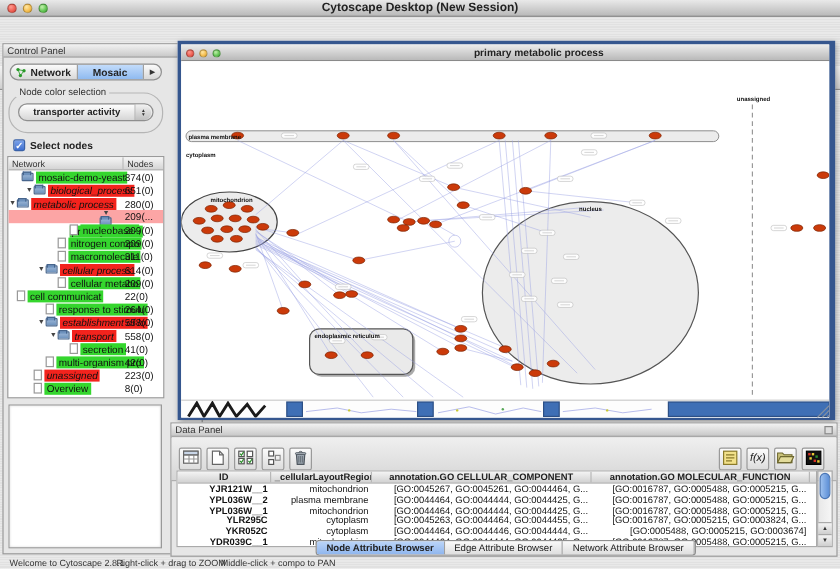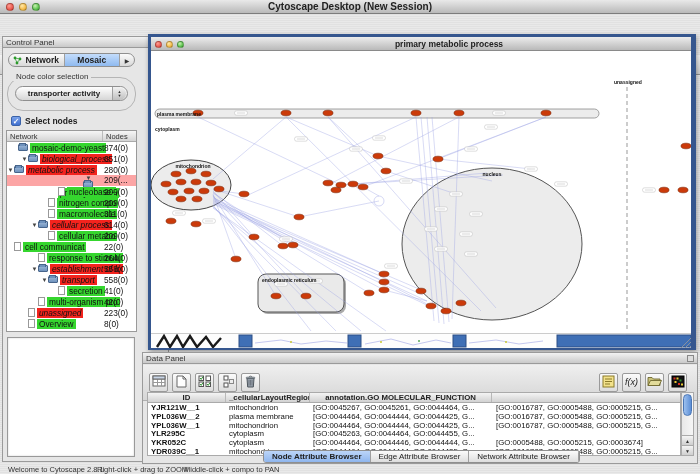--- a/index.html
+++ b/index.html
@@ -78,21 +78,21 @@
   .dpanel{position:absolute;left:142px;top:352px;width:556px;height:112px;background:#e6e6e6;border:1px solid #9a9a9a;}
   .dtoolbar{position:absolute;left:0;top:12px;width:100%;height:36px;display:flex;align-items:center;padding:0 6px;
     background:linear-gradient(#efefef,#d6d6d6);border-bottom:1px solid #b0b0b0;}
   .dbtn{width:19px;height:19px;border:1px solid #9a9a9a;border-radius:2px;background:linear-gradient(#fbfbfb,#dcdcdc);
     display:flex;align-items:center;justify-content:center;margin-right:4px;}
   .dspacer{flex:1;}
   .dtable{position:absolute;left:4px;top:39px;width:534px;height:64px;background:#fff;border:1px solid #aaa;font-size:7.8px;overflow:hidden;}
   .dthead{display:flex;height:10px;background:linear-gradient(#f4f4f4,#d2d2d2);border-bottom:1px solid #aaa;font-weight:bold;color:#222;}
   .dthead div{padding:0 3px;border-right:1px solid #b8b8b8;overflow:hidden;white-space:nowrap;text-align:center;}
   .drow{display:flex;height:8.8px;align-items:center;white-space:nowrap;}
-  .drow div{padding:0 3px;overflow:hidden;}
+  .drow div{padding:0 3px;overflow:hidden;text-align:right;}
   .cid{width:78px;font-weight:bold;}
   .creg{width:84px;}
   .ccc{width:183px;}
   .cmf{width:182px;}
   .dscroll{position:absolute;right:3px;top:39px;width:13px;height:64px;border:1px solid #aaa;background:linear-gradient(90deg,#e8e8e8,#f6f6f6);}
   .dthumb{position:absolute;left:1px;top:1px;width:9px;height:22px;border-radius:5px;background:linear-gradient(90deg,#9cc0ef,#5d8fd6);border:1px solid #4a76b5;}
   .dsbtn{position:absolute;left:0;width:11px;height:10px;font-size:5px;text-align:center;line-height:10px;color:#333;background:linear-gradient(#f4f4f4,#cfcfcf);border-top:1px solid #aaa;}
   .ab-tabs{position:absolute;left:120px;top:97px;display:flex;border:1px solid #8f8f8f;border-radius:3px;overflow:hidden;height:13px;background:#ececec;}
   .ab-tab{font-size:8px;padding:1px 8px;border-right:1px solid #9f9f9f;color:#222;background:linear-gradient(#fafafa,#dedede);white-space:nowrap;}
   .ab-tab.active{background:linear-gradient(#bcd5f8,#8fb6ee);font-weight:bold;}
@@ -643,20 +643,21 @@
               <rect x="7" y="8" width="2" height="2" fill="#d93025"></rect>
               <rect x="10" y="8.5" width="2" height="2" fill="#e8c832"></rect>
             </svg></span>
         </button>
       </span>
   </div>
   <div class="dtable">
     <div class="dthead">
       <div class="cid">ID</div>
       <div class="creg">_cellularLayoutRegion</div>
+      <div class="ccc">annotation.GO CELLULAR_COMPONENT</div>
       <div class="cmf">annotation.GO MOLECULAR_FUNCTION</div>
     </div>
     <div id="table-rows">
         <div class="drow">
           <div class="cid">YJR121W__1</div>
           <div class="creg">mitochondrion</div>
           <div class="ccc">[GO:0045267, GO:0045261, GO:0044464, G...</div>
           <div class="cmf">[GO:0016787, GO:0005488, GO:0005215, G...</div>
         </div>
         <div class="drow">
@@ -668,20 +669,21 @@
         <div class="drow">
           <div class="cid">YPL036W__1</div>
           <div class="creg">mitochondrion</div>
           <div class="ccc">[GO:0044464, GO:0044444, GO:0044425, G...</div>
           <div class="cmf">[GO:0016787, GO:0005488, GO:0005215, G...</div>
         </div>
         <div class="drow">
           <div class="cid">YLR295C</div>
           <div class="creg">cytoplasm</div>
           <div class="ccc">[GO:0045263, GO:0044464, GO:0044455, G...</div>
+          <div class="cmf">[GO:0016787, GO:0005215, GO:0003824, G...</div>
         </div>
         <div class="drow">
           <div class="cid">YKR052C</div>
           <div class="creg">cytoplasm</div>
           <div class="ccc">[GO:0044464, GO:0044446, GO:0044444, G...</div>
           <div class="cmf">[GO:0005488, GO:0005215, GO:0003674]</div>
         </div>
         <div class="drow">
           <div class="cid">YDR039C__1</div>
           <div class="creg">mitochondrion</div>

